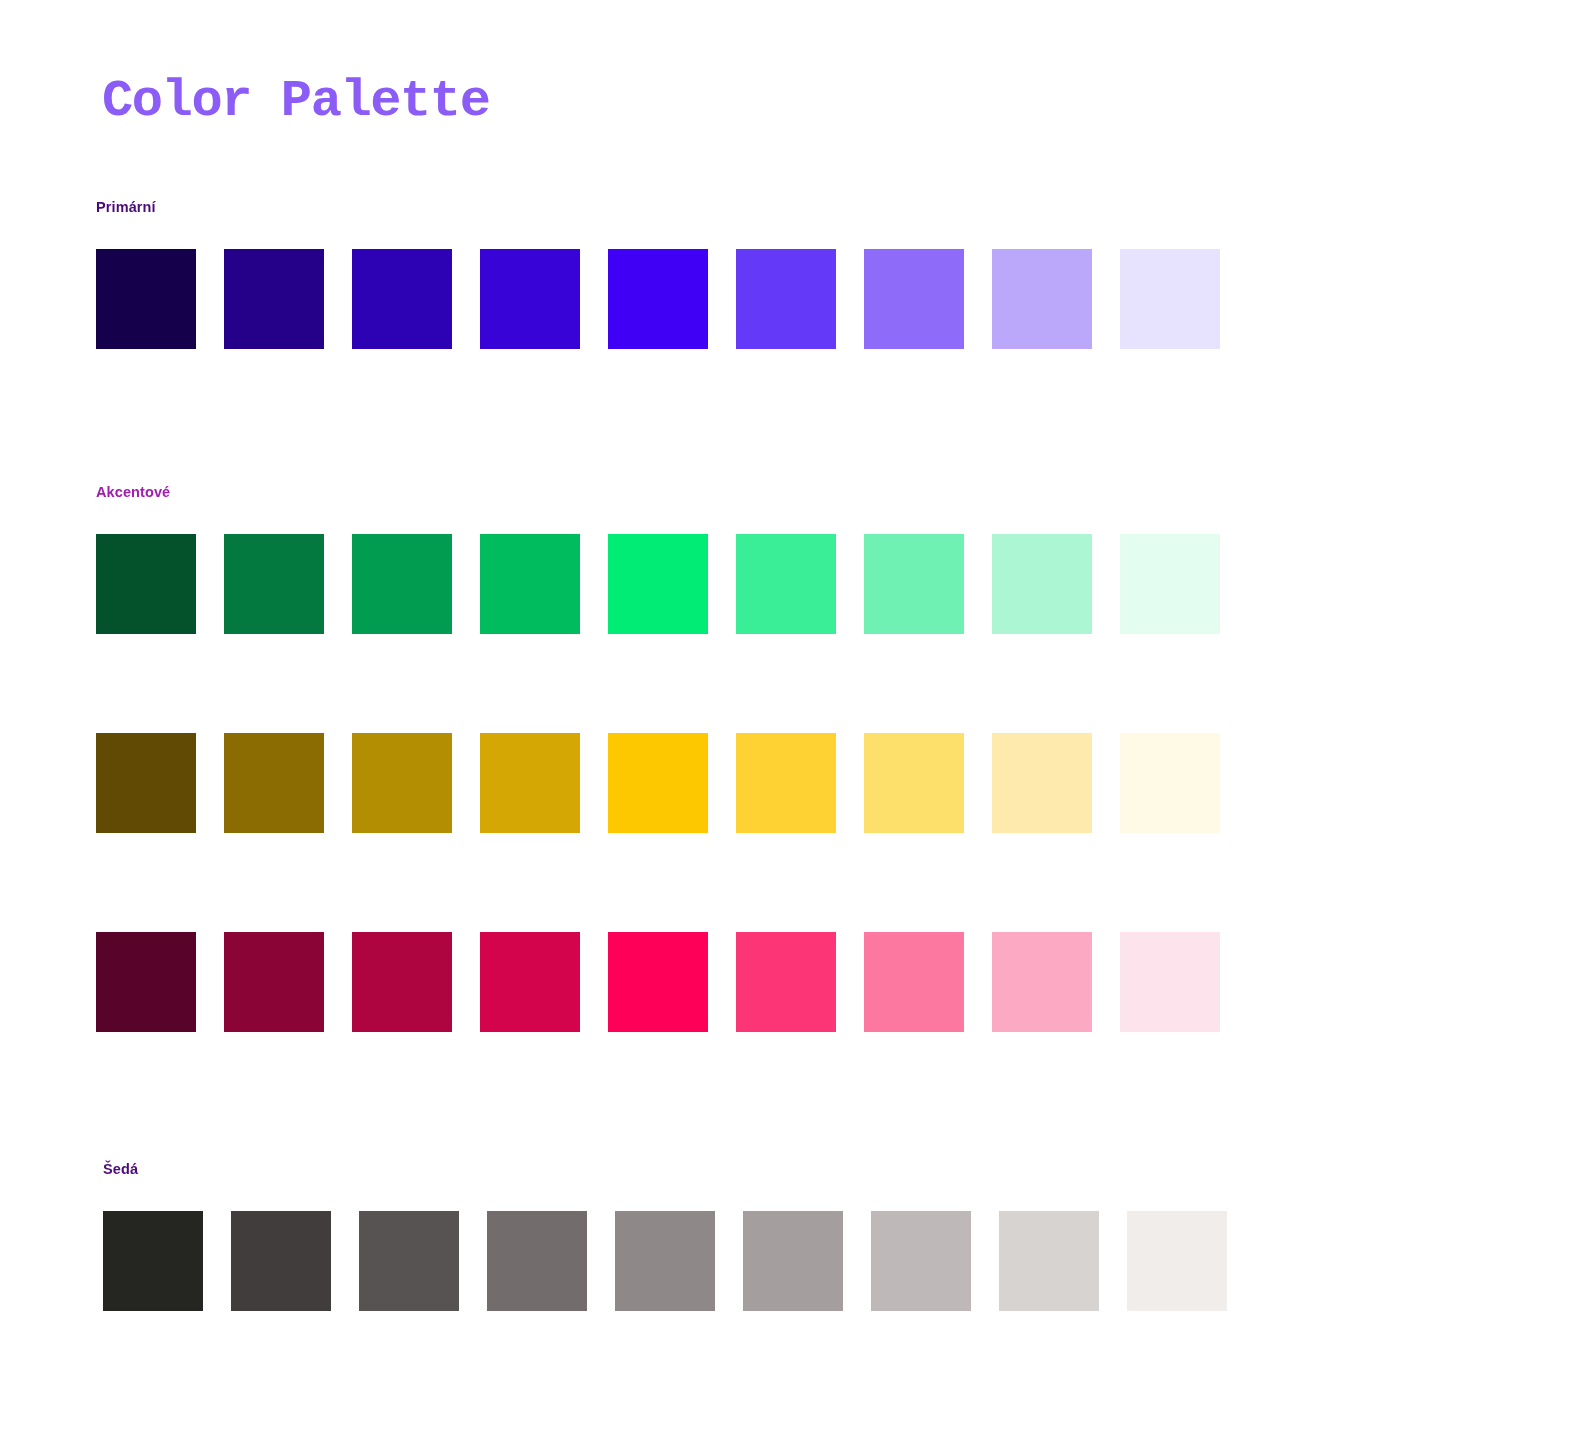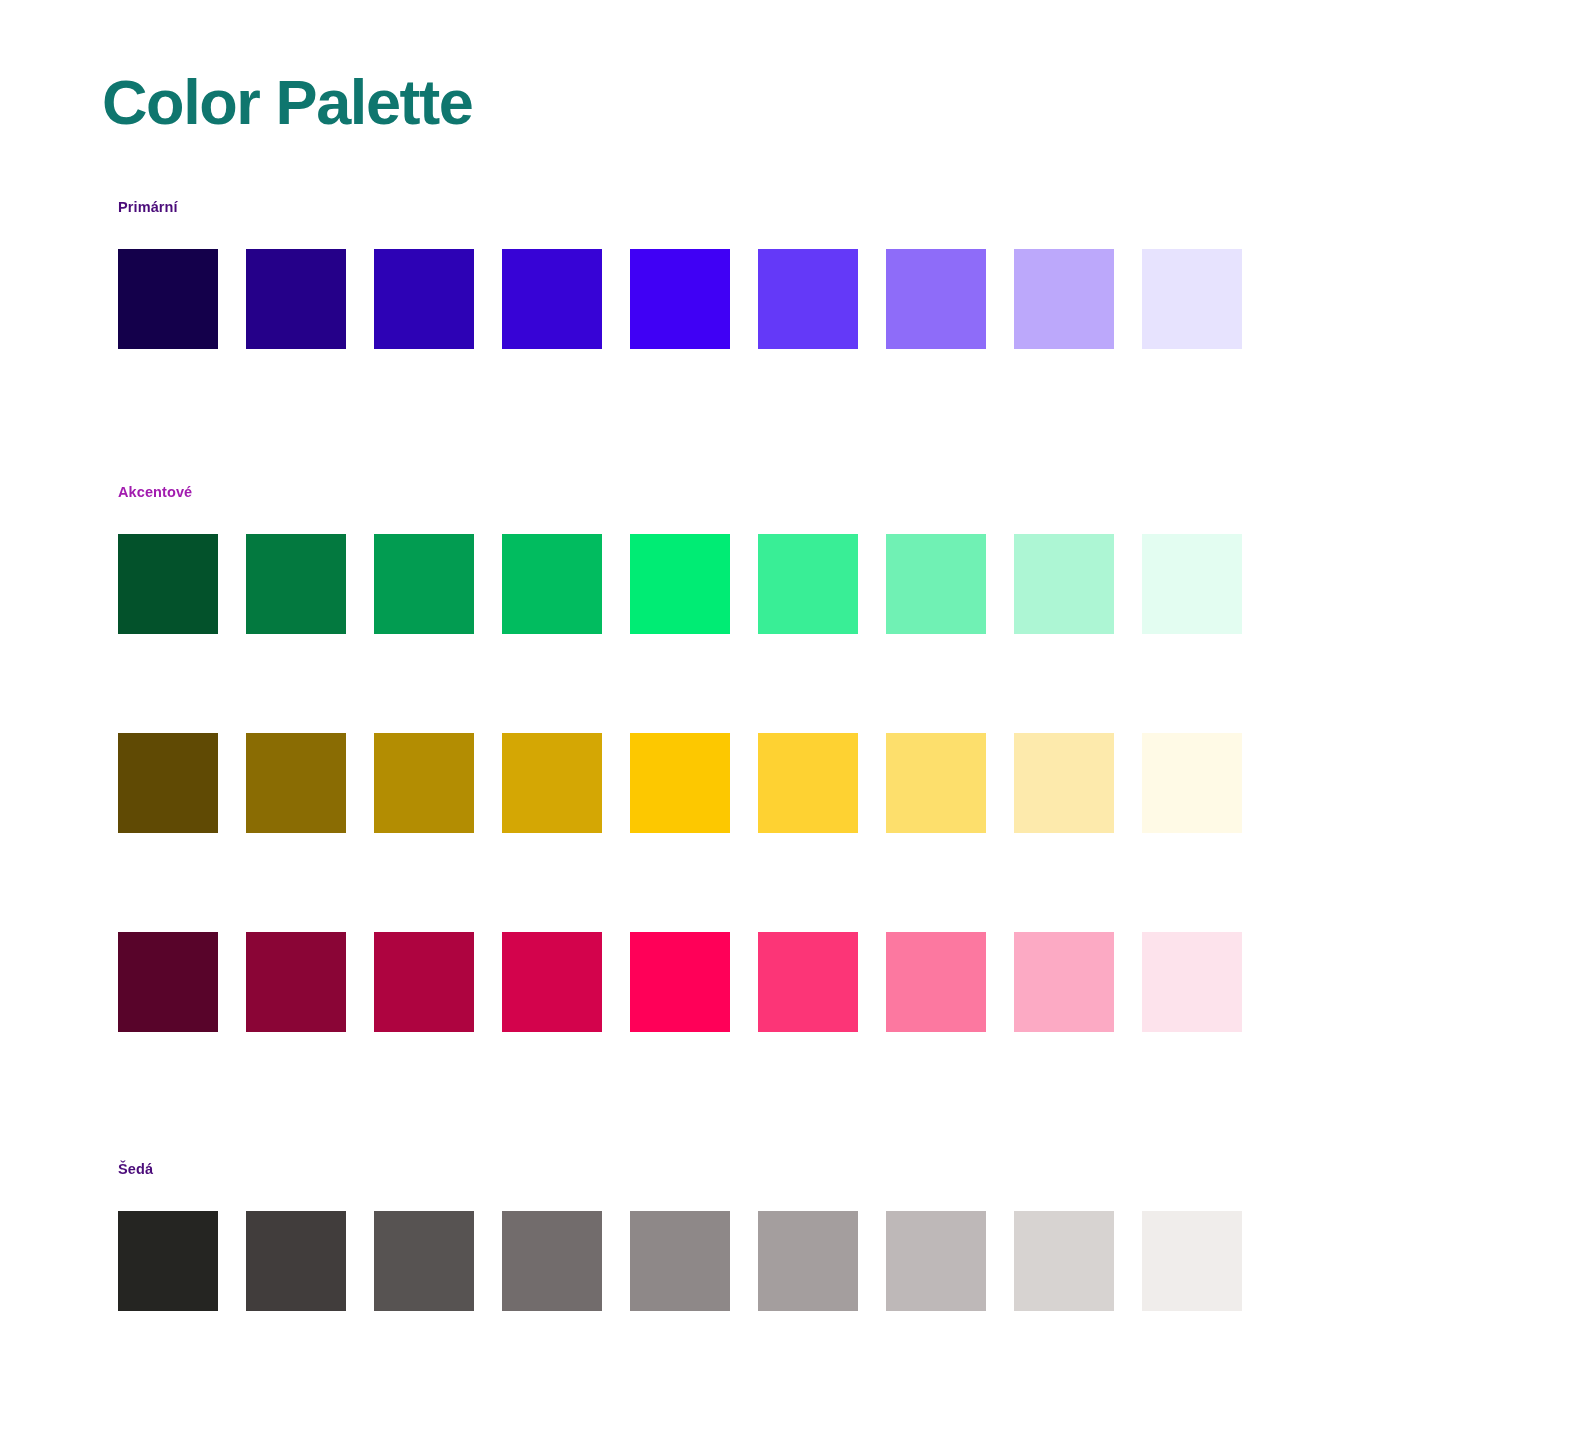--- a/index.html
+++ b/index.html
@@ -20,31 +20,31 @@
     box-sizing: border-box;
     padding: 0 0 0 102px;
     background: #ffffff;
     overflow: hidden;
   }
   .page-title {
     position: absolute;
     left: 102px;
     top: 70px;
     margin: 0;
-    font-family: Liberation Sans, sans-serif;
-    font-size: 63px;
+    font-family: Liberation Mono, monospace;
+    font-size: 52px;
     line-height: 64px;
     font-weight: 700;
     letter-spacing: -1.4px;
-    color: #0f766e;
+    color: #8b5cf6;
     white-space: nowrap;
   }
   .sections {
     position: absolute;
-    left: 118px;
+    left: 96px;
     top: 198px;
     width: 1380px;
   }
   .section {
     position: relative;
   }
   .section-label {
     font-family: "Liberation Sans", sans-serif;
     font-size: 14.5px;
     line-height: 18px;
@@ -70,20 +70,21 @@
   
   .ramp + .ramp {
     margin-top: 99px;
   }
   
   .section + .section {
     margin-top: 134px;
   }
   .section.grays {
     margin-top: 128px;
+    margin-left: 7px;
   }
 </style>
 </head>
 <body>
 
 <div class="page" style="background: rgb(255, 255, 255);">
 
   <h1 class="page-title">Color Palette</h1>
 
   <div class="sections">

